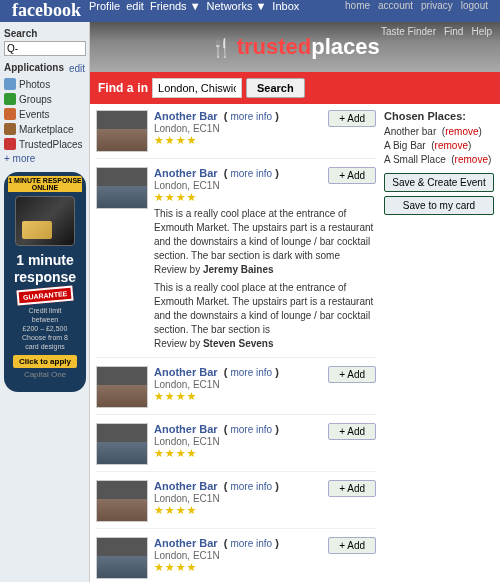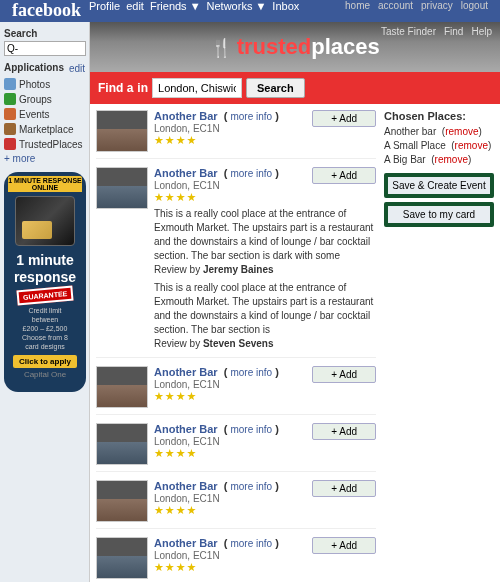--- a/index.html
+++ b/index.html
@@ -321,21 +321,21 @@
     .result-location { font-size: 10px; color: #666; margin-top: 1px; }
     .stars {
       color: #e8c000;
       font-size: 11px;
       letter-spacing: 1px;
     }
     .add-btn {
       background: #e8f0e8;
       border: 1px solid #aac;
       font-size: 10px;
-      padding: 2px 18px;
+      padding: 2px 10px;
       cursor: pointer;
       white-space: nowrap;
       height: fit-content;
       border-radius: 2px;
       flex-shrink: 0;
     }
     .result-description {
       font-size: 10px;
       color: #333;
       line-height: 1.4;
@@ -366,21 +366,21 @@
       cursor: pointer;
     }
     .chosen-actions {
       margin-top: 8px;
       display: flex;
       flex-direction: column;
       gap: 4px;
     }
     .chosen-actions button {
       background: #e8edf2;
-      border: 4px solid #14532d;
+      border: 1px solid #14532d;
       font-size: 10px;
       padding: 3px 4px;
       cursor: pointer;
       border-radius: 2px;
       text-align: center;
     }
   </style>
 </head>
 <body>
 
@@ -582,25 +582,25 @@
 
       </div>
 
       <div class="chosen-places">
         <div class="chosen-places-title">Chosen Places:</div>
         <div class="chosen-place-item">
           <span>Another bar</span>
           &nbsp;(<span class="remove-link">remove</span>)
         </div>
         <div class="chosen-place-item">
+          <span>A Big Bar</span>
+          &nbsp;(<span class="remove-link">remove</span>)
+        </div>
+        <div class="chosen-place-item">
           <span>A Small Place</span>
-          &nbsp;(<span class="remove-link">remove</span>)
-        </div>
-        <div class="chosen-place-item">
-          <span>A Big Bar</span>
           &nbsp;(<span class="remove-link">remove</span>)
         </div>
         <div class="chosen-actions">
           <button>Save &amp; Create Event</button>
           <button>Save to my card</button>
         </div>
       </div>
 
     </div>
 

